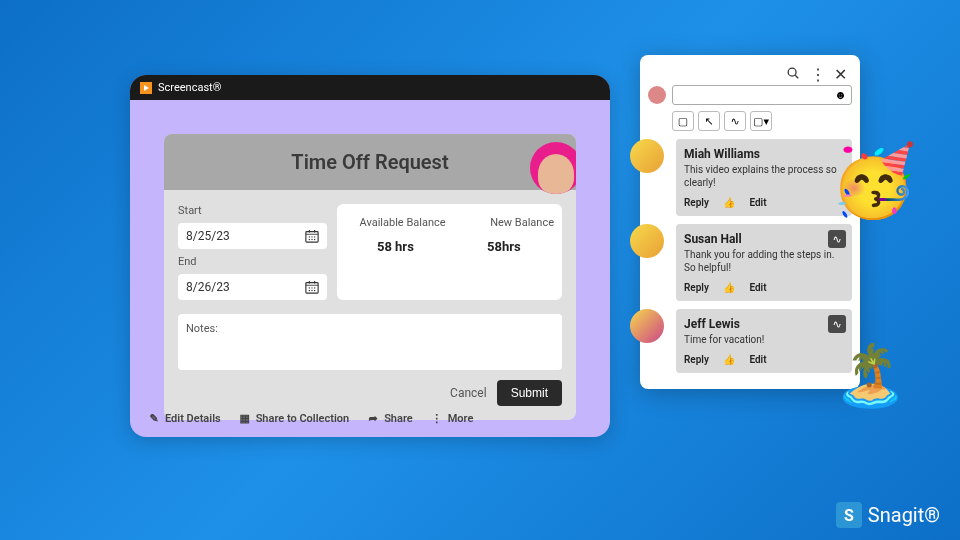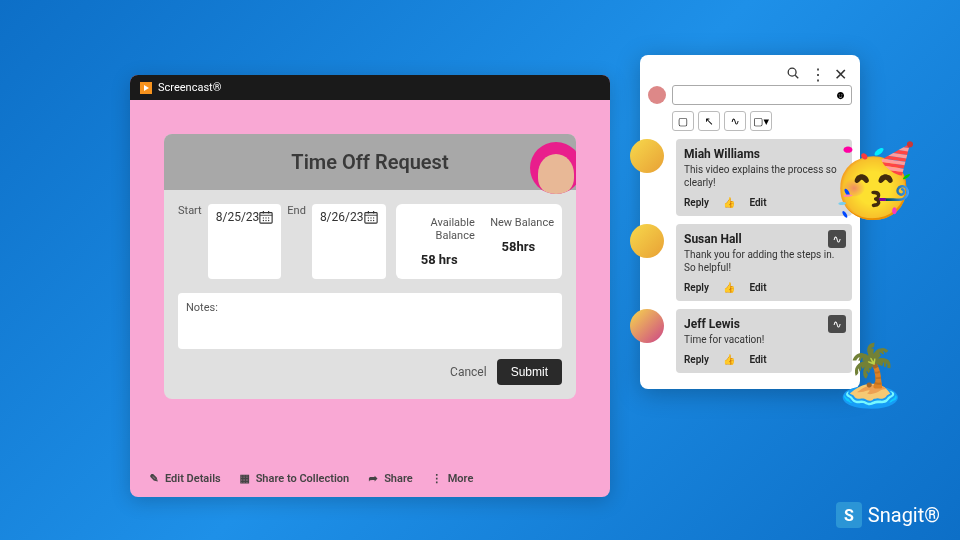--- a/index.html
+++ b/index.html
@@ -6,23 +6,23 @@
 body {
   width: 960px; height: 540px;
   background: linear-gradient(135deg, #0d6fc7 0%, #1e90e8 50%, #0d6fc7 100%);
   font-family: -apple-system, Segoe UI, Roboto, sans-serif;
   position: relative;
   overflow: hidden;
 }
 .app-window {
   position: absolute;
   left: 130px; top: 75px;
-  width: 480px; height: 422px;
-  background: #f9a8d4;
-  border-radius: 8px;
+  width: 480px; height: 362px;
+  background: #c4b5fd;
+  border-radius: 16px;
   box-shadow: 0 4px 20px rgba(0,0,0,0.2);
   overflow: hidden;
 }
 .titlebar {
   background: #1a1a1a;
   color: #fff;
   font-size: 11px;
   padding: 6px 10px;
   display: flex;
   align-items: center;
@@ -71,21 +71,21 @@
   width: 36px; height: 40px;
   background: #e8b896;
   border-radius: 50% 50% 40% 40%;
   position: relative;
 }
 .form-body {
   padding: 14px;
   display: flex;
   gap: 10px;
 }
-.left-col { flex: 1; display: flex; gap: 6px; }
+.left-col { flex: 1; display: flex; flex-direction: column; gap: 6px; }
 .field-label { font-size: 11px; color: #555; }
 .date-input {
   background: #fff;
   border-radius: 4px;
   padding: 6px 8px;
   display: flex;
   justify-content: space-between;
   font-size: 12px;
   color: #333;
 }

